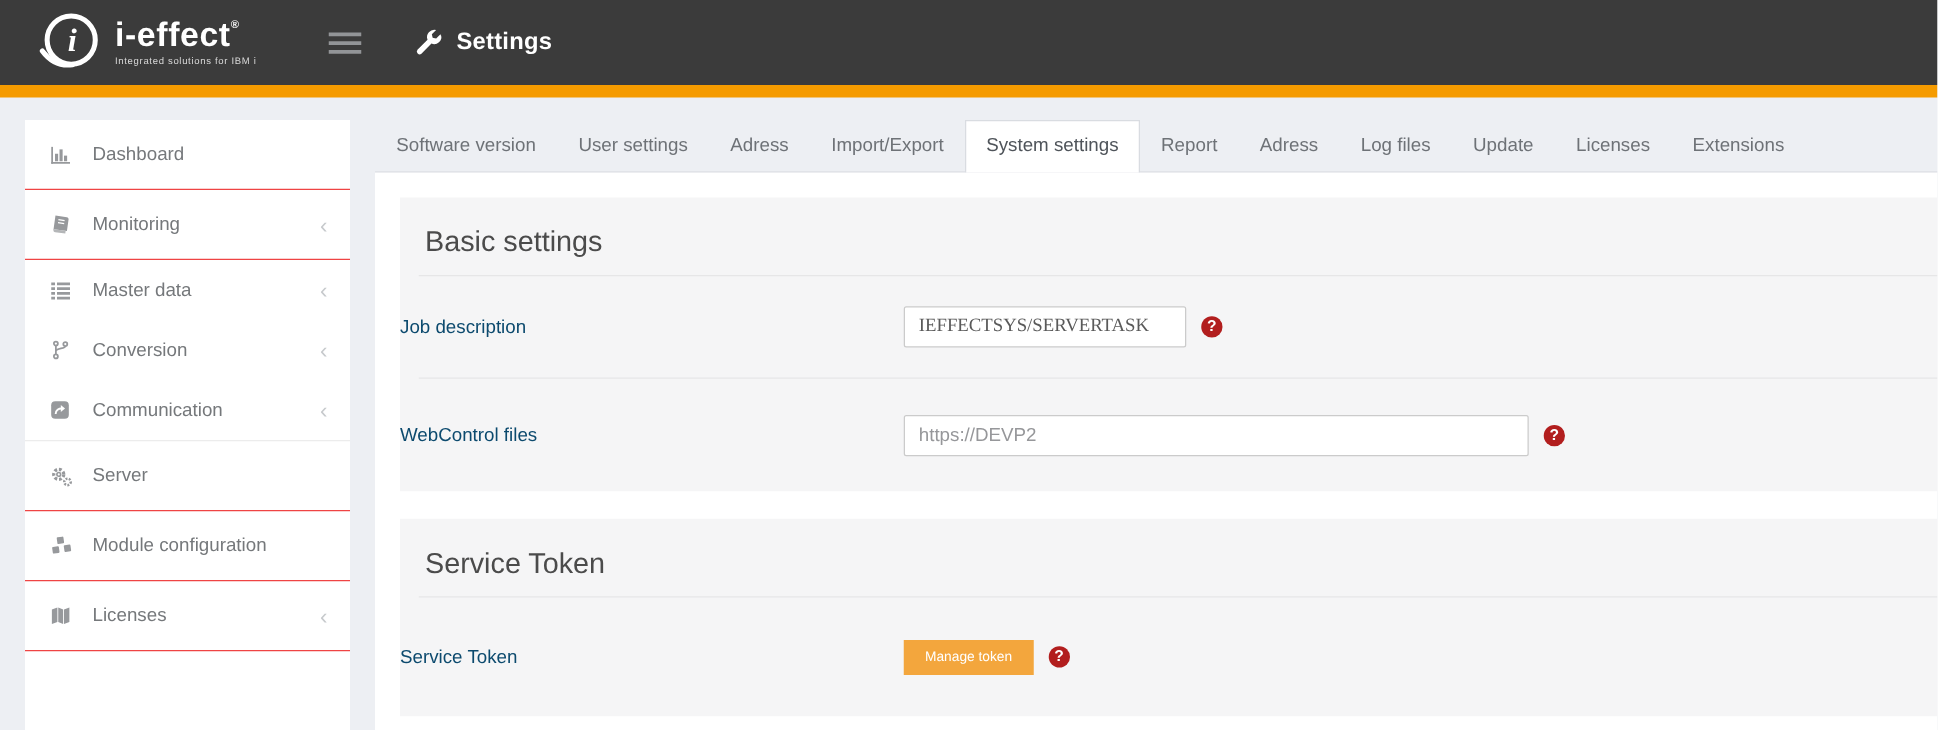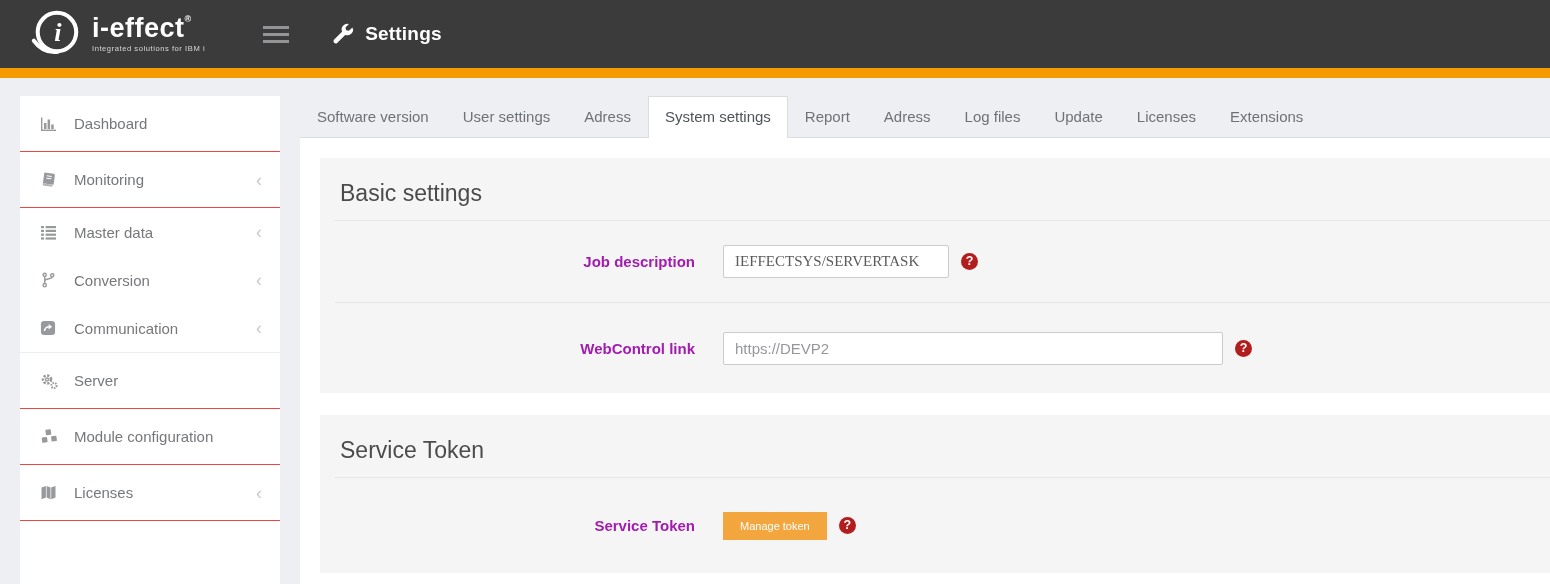--- a/index.html
+++ b/index.html
@@ -53,21 +53,21 @@
     background:#fff; border-top:1px solid #d9dce1; height:447px;
     padding:20px 0 0 20px;
   }
   .panel { background:#f5f5f6; }
   .panel-title { padding:22px 20px 13px; font-size:23px; font-weight:400; color:#4b4b4b; }
   .hr { height:1px; background:#e6e6e7; margin-left:15px; }
   .form-row { display:flex; align-items:center; }
   .row-jobdesc { height:81px; }
   .row-webcontrol { height:90px; }
   .row-token { height:95px; }
-  .form-label { width:375px; text-align:right; font-weight:bold; font-size:15px; color:#a21caf; }
+  .form-label { width:375px; font-weight:normal; font-size:15px; color:#0c4a6e; }
   .text-input {
     margin-left:28px; height:33px; border:1px solid #cbcbcb; border-radius:2px;
     padding:0 11px; font-size:15px; color:#5a5a5a; background:#fff; font-family:inherit;
   }
   .w-sm { width:226px;font-family:Liberation Serif, serif; }
   .w-lg { width:500px; color:#96979a; }
   .help-icon {
     width:17px; height:17px; border-radius:50%; background:#b21e1e; color:#fff;
     font-size:12.5px; font-weight:bold; display:flex; align-items:center;
     justify-content:center; margin-left:12px; cursor:pointer; line-height:1;
@@ -214,20 +214,21 @@
   </div>
 
 </div>
 
 <div class="content">
 
   <div class="tabs">
     <div class="tab">Software version</div>
     <div class="tab">User settings</div>
     <div class="tab">Adress</div>
+    <div class="tab">Import/Export</div>
     <div class="tab active">System settings</div>
     <div class="tab">Report</div>
     <div class="tab">Adress</div>
     <div class="tab">Log files</div>
     <div class="tab">Update</div>
     <div class="tab">Licenses</div>
     <div class="tab">Extensions</div>
   </div>
 
   <div class="content-body">
@@ -235,21 +236,21 @@
     <div class="panel panel-basic">
       <div class="panel-title">Basic settings</div>
       <div class="hr"></div>
       <div class="form-row row-jobdesc">
         <label class="form-label">Job description</label>
         <input class="text-input w-sm" type="text" value="IEFFECTSYS/SERVERTASK" style="">
         <span class="help-icon">?</span>
       </div>
       <div class="hr"></div>
       <div class="form-row row-webcontrol">
-        <label class="form-label">WebControl link</label>
+        <label class="form-label">WebControl files</label>
         <input class="text-input w-lg" type="text" value="https://DEVP2" style="">
         <span class="help-icon">?</span>
       </div>
     </div>
 
     <div class="panel">
       <div class="panel-title">Service Token</div>
       <div class="hr"></div>
       <div class="form-row row-token">
         <label class="form-label">Service Token</label>

